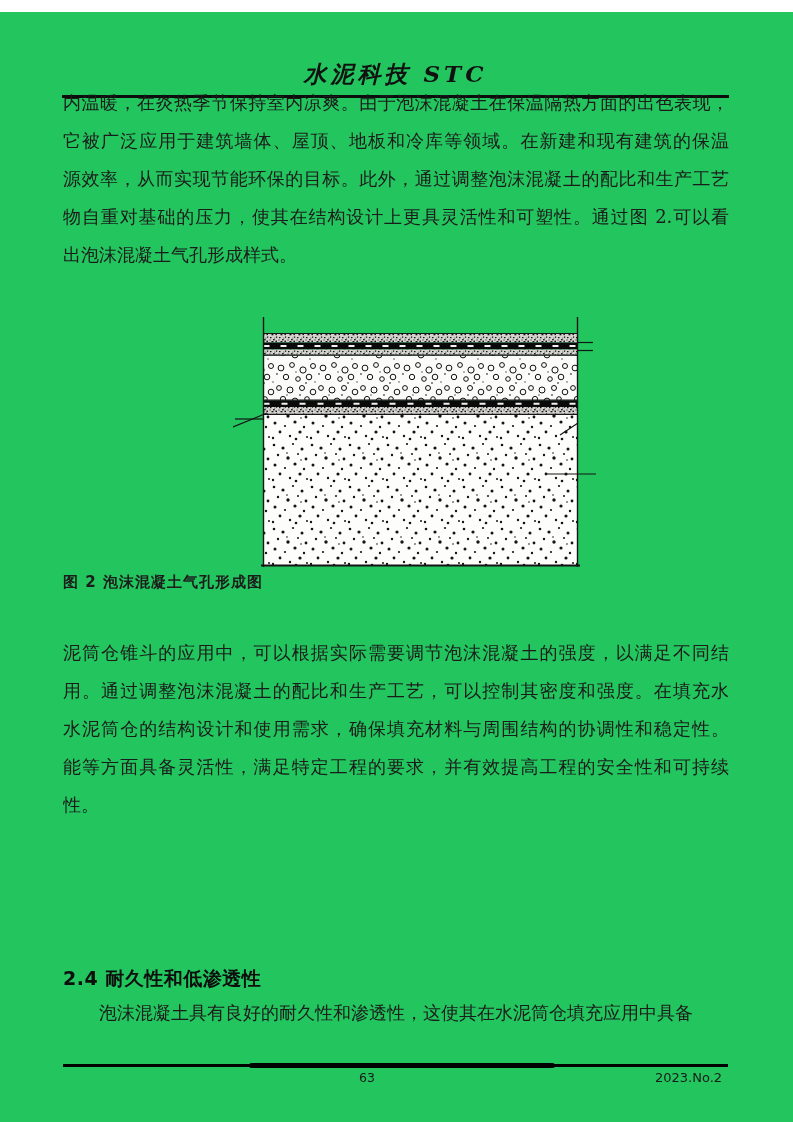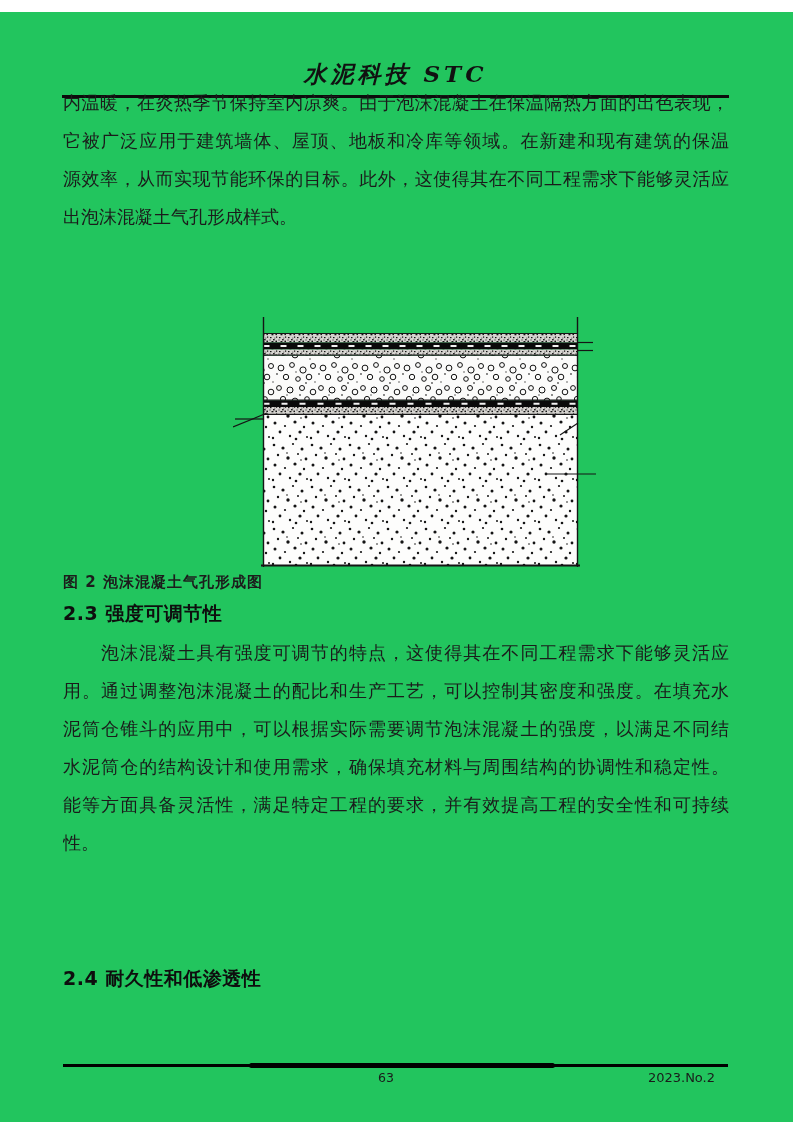--- a/index.html
+++ b/index.html
@@ -46,40 +46,41 @@
   }
   .footer-rule {
     position:absolute; top:1052px; left:63px; width:665px; height:3px;
     background:#000;
   }
   .footer-rule::after {
     content:""; position:absolute; left:28%; top:-1px; width:46%; height:5px;
     background:#000; border-radius:3px;
   }
   .page-number {
-    position:absolute; top:1058px; left:378px;
+    position:absolute; top:1058px; left:359px;
     font-family:"DejaVu Sans", sans-serif; font-size:12.5px; color:#1a1a1a;
   }
   .issue-number {
-    position:absolute; top:1058px; left:635px; width:80px;
-    font-family:"DejaVu Sans", sans-serif; font-size:13px; color:#1a1a1a;text-align:right;
+    position:absolute; top:1058px; left:655px; width:80px;
+    font-family:"DejaVu Sans", sans-serif; font-size:13px; color:#1a1a1a;
   }
 </style>
 </head>
 <body>
 
 <div class="page">
 
   <div class="journal-title">水泥科技 STC</div>
   <div class="header-rule"></div>
 
   <div class="para para-1">
       <div class="text-line">内温暖，在炎热季节保持室内凉爽。由于泡沫混凝土在保温隔热方面的出色表现，</div>
       <div class="text-line">它被广泛应用于建筑墙体、屋顶、地板和冷库等领域。在新建和现有建筑的保温</div>
-      <div class="text-line">源效率，从而实现节能环保的目标。此外，这使得其在不同工程需求下能够灵活应</div>
+      <div class="text-line">源效率，从而实现节能环保的目标。此外，通过调整泡沫混凝土的配比和生产工艺</div>
+      <div class="text-line">物自重对基础的压力，使其在结构设计上更具灵活性和可塑性。通过图 2.可以看</div>
       <div class="text-line line-final">出泡沫混凝土气孔形成样式。</div>
     </div>
 
   <div class="figure-wrap">
     <svg width="370" height="258" viewBox="0 0 370 258">
       <defs>
         <pattern id="grit" width="9" height="7" patternUnits="userSpaceOnUse">
           <rect width="9" height="7" fill="#d6d4d0"></rect>
           <rect x="1" y="1" width="1.5" height="1.2" fill="#111"></rect>
           <rect x="4" y="3" width="1.7" height="1.4" fill="#222"></rect>
@@ -171,29 +172,30 @@
         <line x1="2" y1="104" x2="30" y2="104"></line>
         <line x1="0" y1="112" x2="34" y2="98"></line>
         <line x1="327" y1="120" x2="345" y2="108"></line>
         <line x1="313" y1="159" x2="363" y2="159"></line>
       </g>
     </svg>
   </div>
 
   <div class="figure-caption">图 2 泡沫混凝土气孔形成图</div>
 
-  <div class="section-heading h-23">2.3 强度可调节性</div>
   <div class="para para-23">
-      <div class="text-line">　　泡沫混凝土具有强度可调节的特点，这使得其在不同工程需求下能够灵活应</div>
+      <div class="text-line">泥筒仓锥斗的应用中，可以根据实际需要调节泡沫混凝土的强度，以满足不同结</div>
       <div class="text-line">用。通过调整泡沫混凝土的配比和生产工艺，可以控制其密度和强度。在填充水</div>
-      <div class="text-line">泥筒仓锥斗的应用中，可以根据实际需要调节泡沫混凝土的强度，以满足不同结</div>
       <div class="text-line">水泥筒仓的结构设计和使用需求，确保填充材料与周围结构的协调性和稳定性。</div>
       <div class="text-line">能等方面具备灵活性，满足特定工程的要求，并有效提高工程的安全性和可持续</div>
       <div class="text-line line-final">性。</div>
     </div>
 
   <div class="section-heading h-24">2.4 耐久性和低渗透性</div>
+  <div class="para para-24">
+      <div class="text-line line-final">　　泡沫混凝土具有良好的耐久性和渗透性，这使其在水泥筒仓填充应用中具备</div>
+    </div>
 
   <div class="footer-rule"></div>
   <div class="page-number">63</div>
   <div class="issue-number">2023.No.2</div>
 
 </div>
 
 </body></html>

